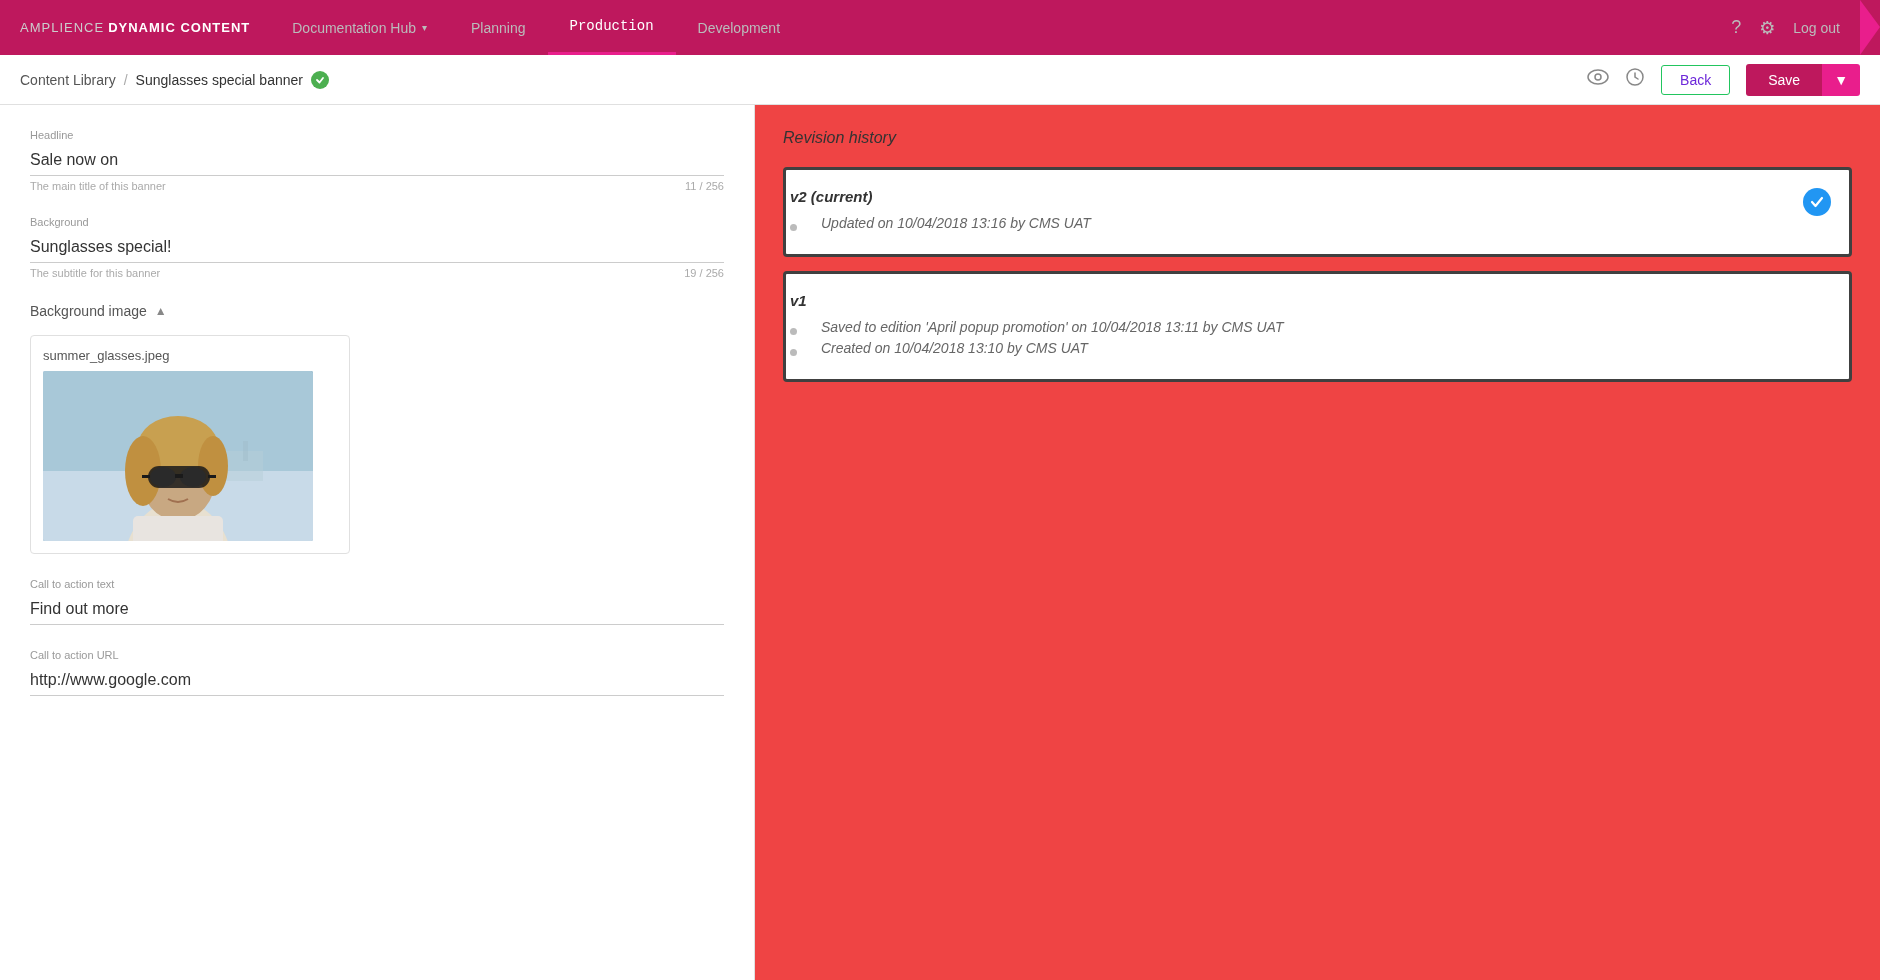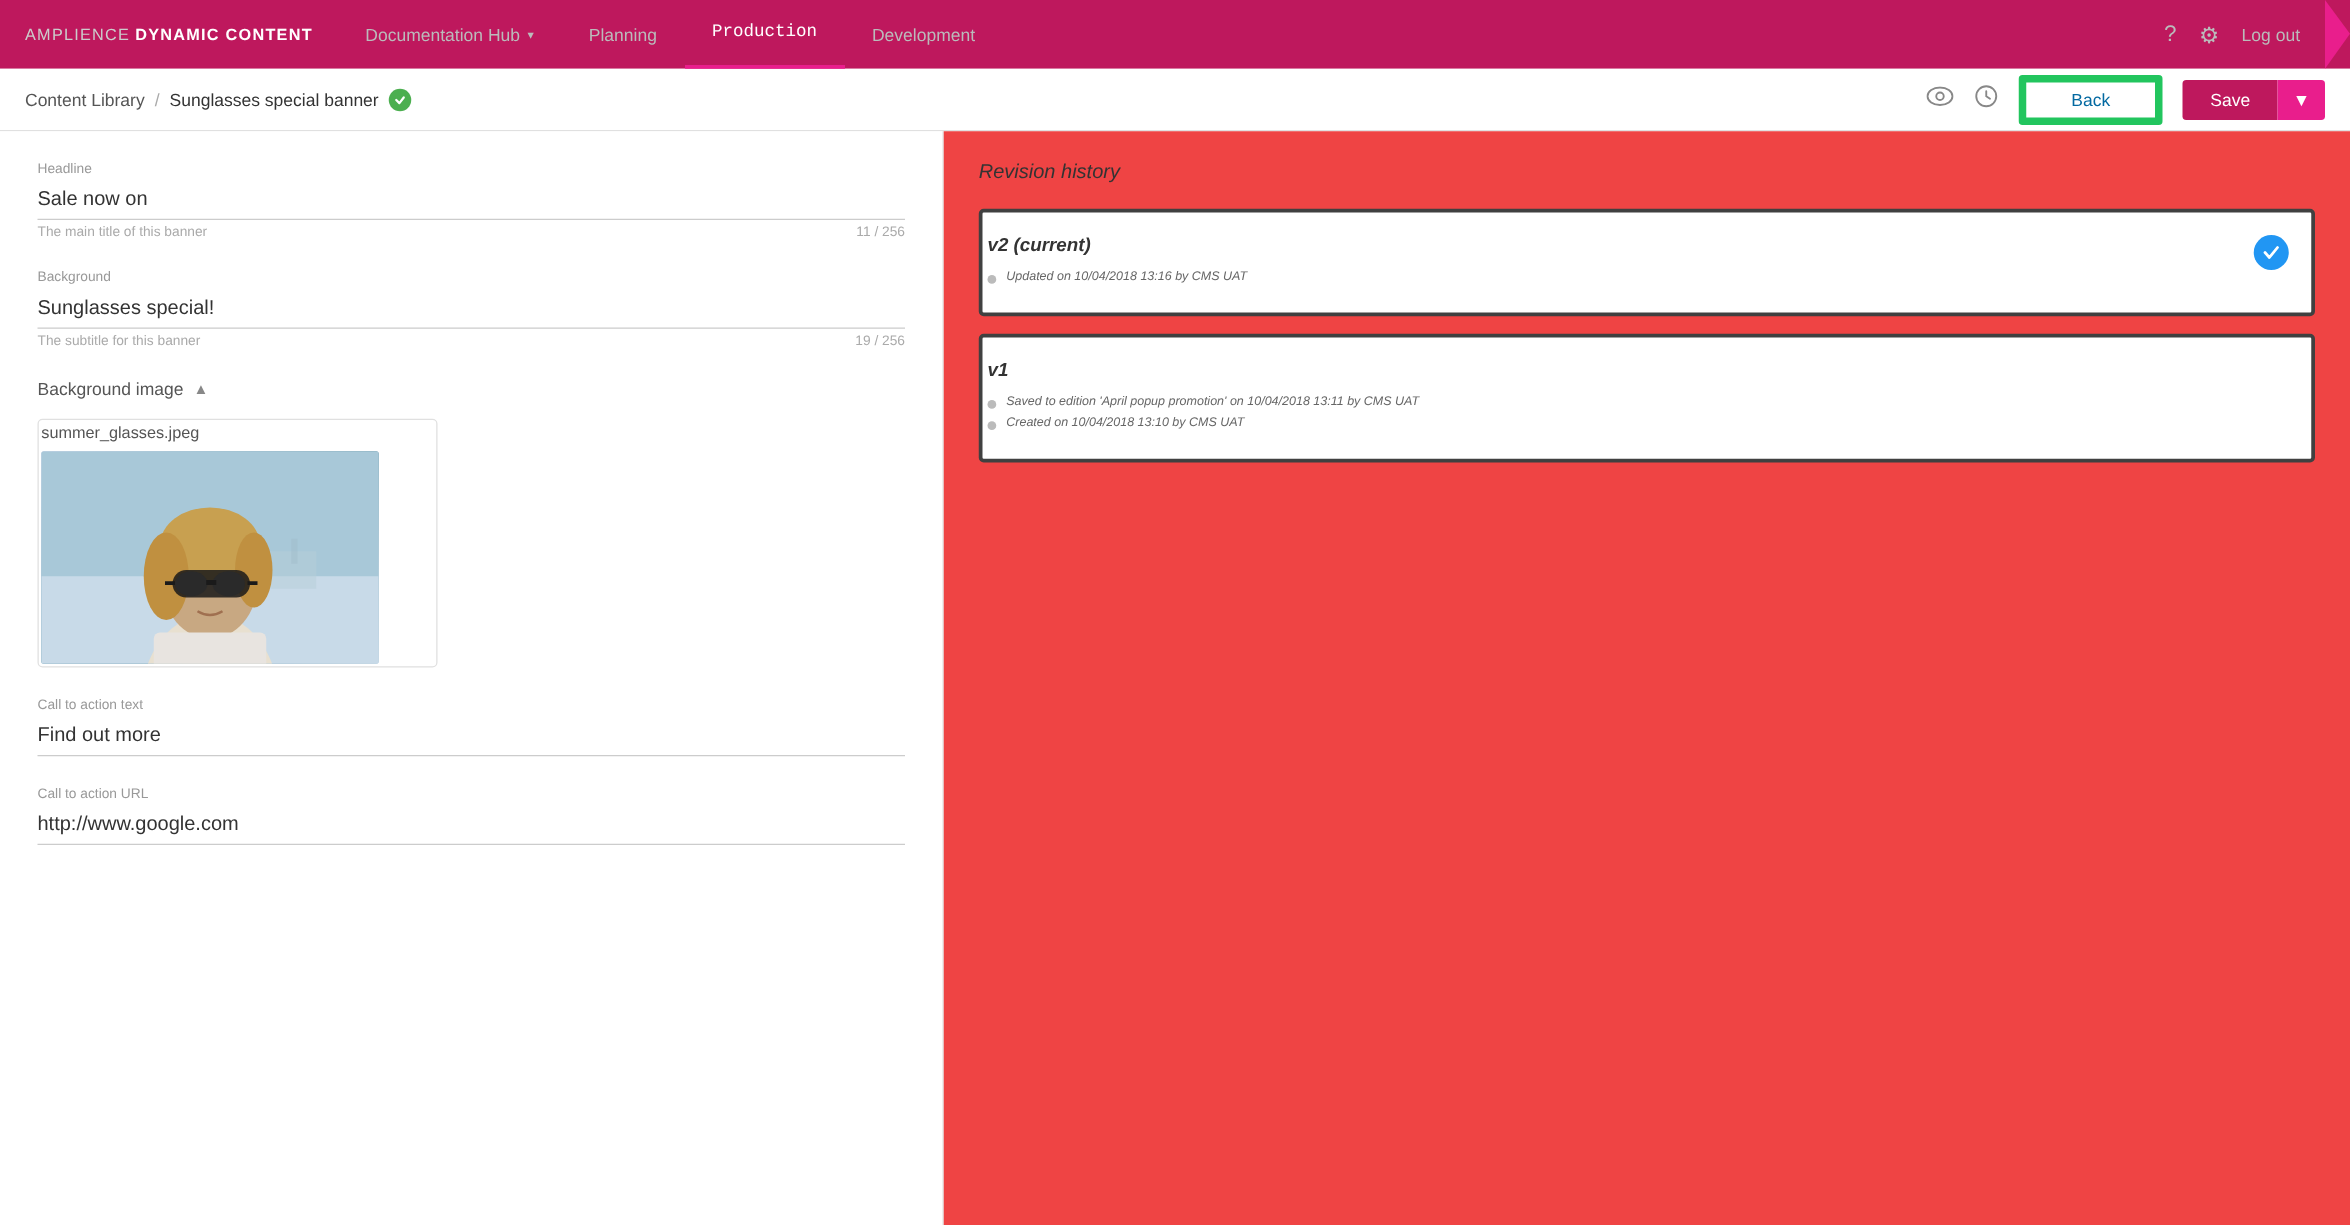--- a/index.html
+++ b/index.html
@@ -124,25 +124,25 @@
     }
     .breadcrumb-icon-btn {
       background: none;
       border: none;
       cursor: pointer;
       color: #666;
       font-size: 18px;
     }
     .back-btn {
       background: none;
-      border: 6px solid #22c55e;
-      padding: 6px 36px;
+      border: 1px solid #22c55e;
+      padding: 6px 18px;
       border-radius: 3px;
       cursor: pointer;
-      color: #0369a1;
+      color: #6d28d9;
       font-size: 14px;
     }
     .save-btn-group {
       display: flex;
       align-items: center;
     }
     .save-btn {
       background: #be185d;
       color: #fff;
       border: none;
@@ -215,21 +215,21 @@
       font-weight: 500;
     }
     .collapse-icon {
       font-size: 12px;
       color: #888;
       cursor: pointer;
     }
     .image-card {
       border: 1px solid #e0e0e0;
       border-radius: 4px;
-      padding: 2px;
+      padding: 12px;
       display: inline-block;
       width: 320px;
     }
     .image-filename {
       font-size: 13px;
       color: #555;
       margin-bottom: 8px;
     }
     
     .image-preview-css {
@@ -266,22 +266,22 @@
     }
     .revision-version {
       font-size: 15px;
       font-weight: 600;
       color: #333;
       margin-bottom: 10px;
     }
     .revision-item {
       display: flex;
       align-items: flex-end;
-      gap: 8px;
-      font-size: 10px;
+      gap: 24px;
+      font-size: 14px;
       color: #666;
       margin-bottom: 5px;
     }
     .revision-bullet {
       width: 7px; height: 7px;
       background: #bbb;
       border-radius: 50%;
       margin-top: 5px;
       flex-shrink: 0;
     }

